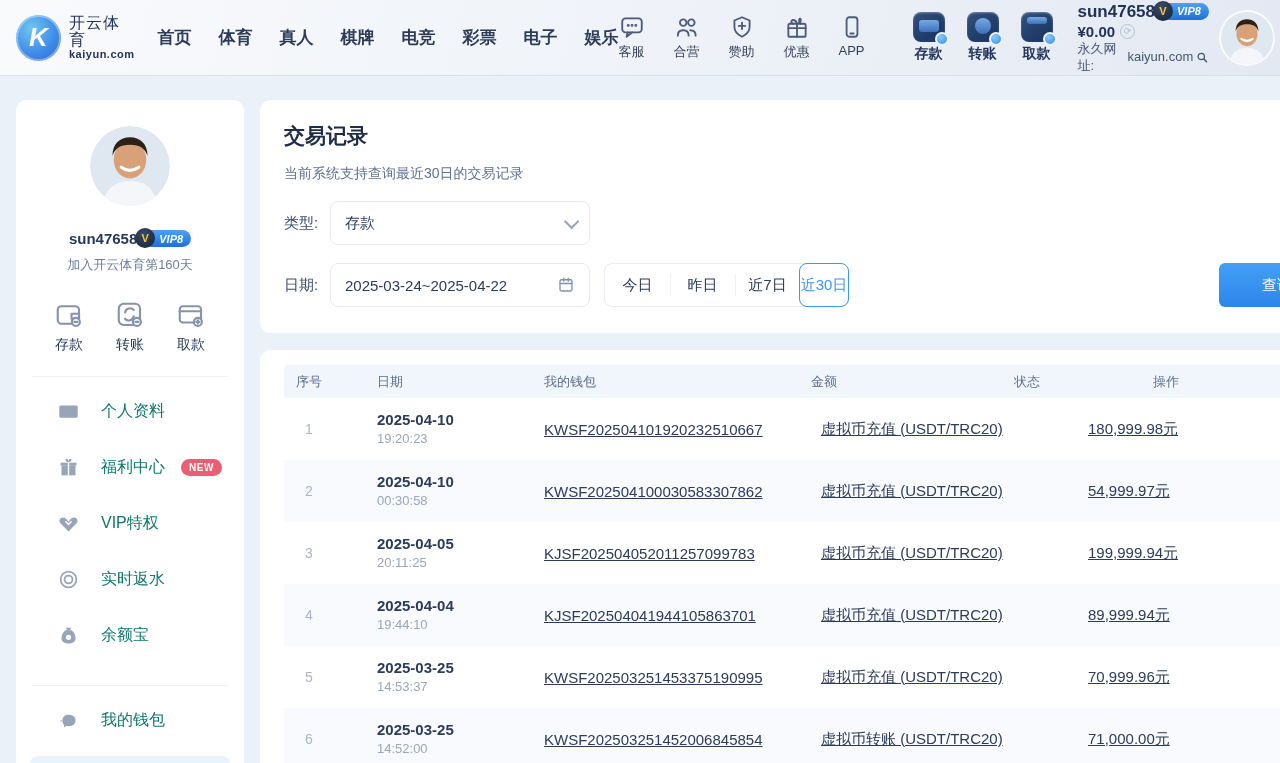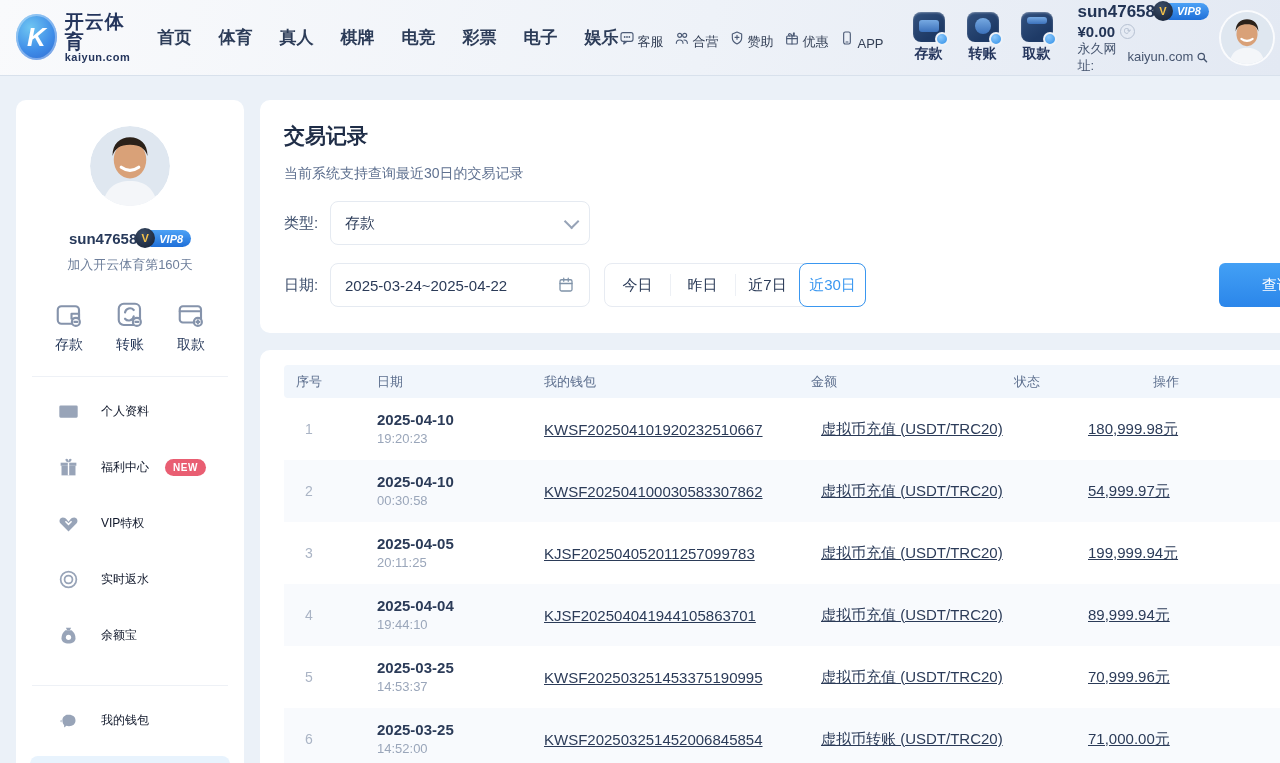--- a/index.html
+++ b/index.html
@@ -18,27 +18,27 @@
   }
   .logo { display:flex; align-items:center; gap:8px; cursor:pointer; }
   .logo-mark {
     width:46px; height:46px; border-radius:50%;
     background:radial-gradient(circle at 35% 30%,#6fc6f2 0%,#3f8de8 55%,#2f66cf 100%);
     color:#fff; font-weight:bold; font-size:26px; font-style:italic;
     display:flex; align-items:center; justify-content:center;
     box-shadow:inset 0 0 0 2px rgba(255,255,255,.35);
   }
   .logo-text { display:flex; flex-direction:column; line-height:1.05; }
-  .logo-brand { font-size:19px; font-weight:bold; color:#243click,#24355c; color:#24355c; letter-spacing:1px; }
+  .logo-brand { font-size:16px; font-weight:normal; color:#243click,#24355c; color:#24355c; letter-spacing:1px; }
   .logo-domain { font-size:11px; font-weight:bold; color:#24355c; letter-spacing:.5px; }
   .topnav { display:flex; gap:27px; margin-left:22px; }
   .topnav-item { font-size:17px; font-weight:600; color:#2c3c58; cursor:pointer; white-space:nowrap; }
   .top-icons { display:flex; gap:10px; margin-left:auto; }
   .top-icon-item {
-    width:45px; display:flex; flex-direction:row; align-items:flex-end; gap:3px;
+    width:45px; display:flex; flex-direction:column; align-items:flex-start; gap:3px;
     cursor:pointer; color:#44526e;
   }
   .top-icon-item svg { width:26px; height:26px; stroke:#4c5b76; }
   .top-icon-label { font-size:13px; color:#333f55; white-space:nowrap; }
   .top-wallet { display:flex; gap:8px; margin-left:22px; }
   .wallet-item { width:46px; display:flex; flex-direction:column; align-items:center; gap:3px; cursor:pointer; }
   .wallet-cube {
     width:32px; height:30px; border-radius:8px; position:relative;
     background:linear-gradient(145deg,#33527f 0%,#1e3a66 70%);
     box-shadow:inset 0 1px 2px rgba(255,255,255,.35);
@@ -85,21 +85,21 @@
   .profile-joined { margin-top:9px; font-size:13px; color:#6e7f9b; }
   .quick-actions { display:flex; justify-content:space-between; padding:0 24px; margin-top:26px; }
   .quick-item { display:flex; flex-direction:column; align-items:center; gap:6px; cursor:pointer; }
   .quick-item svg { width:30px; height:30px; }
   .quick-label { font-size:14px; color:#27395a; }
   .side-divider { height:1px; background:#eef1f6; margin:22px 2px 6px; }
   .menu { display:flex; flex-direction:column; }
   .menu-item { display:flex; align-items:center; gap:22px; height:56px; padding:0 0 0 28px;
     cursor:pointer; border-radius:8px; }
   .menu-item svg { width:21px; height:21px; flex:none; }
-  .menu-label { font-size:12px; color:#0f172a; }
+  .menu-label { font-size:16px; color:#0f766e; }
   .menu-item.active { background:#e8f3fd; height:48px; margin-top:8px; }
   .new-badge { background:#e95e72; color:#fff; font-size:10px; font-weight:bold;
     border-radius:9px; padding:3px 8px; margin-left:-6px; letter-spacing:.5px; }
   
   .main { flex:1; display:flex; flex-direction:column; gap:17px; }
   .filter-card { padding:22px 24px 26px; }
   .page-title { font-size:21px; font-weight:bold; color:#1f2d47; }
   .page-subtitle { font-size:14px; color:#5f7190; margin-top:15px; }
   .filter-row { display:flex; align-items:center; margin-top:18px; }
   .filter-label { width:46px; font-size:15px; color:#3c4d6b; flex:none; }
@@ -111,21 +111,21 @@
     font-family:inherit; background:transparent; }
   .chevron { width:11px; height:11px; border-right:2px solid #97a3b7; border-bottom:2px solid #97a3b7;
     transform:rotate(45deg) translateY(-3px); }
   .cal-icon { width:18px; height:18px; }
   .range-group { display:flex; margin-left:14px; background:#fff; border:1px solid #e7ebf2;
     border-radius:8px; height:44px; align-items:stretch; }
   .range-btn { width:65px; display:flex; align-items:center; justify-content:center;
     font-size:15px; color:#2b3b58; cursor:pointer; position:relative; }
   .range-btn:not(:first-child)::before { content:""; position:absolute; left:0; top:10px; bottom:10px;
     width:1px; background:#edf0f5; }
-  .range-btn.active { border:1px solid #3a97f0; border-radius:8px; color:#3a97f0; margin:-1px; width:67px; }
+  .range-btn.active { border:1px solid #3a97f0; border-radius:8px; color:#3a97f0; margin:-1px; width:50px; }
   .range-btn.active::before { display:none; }
   .filter-actions { margin-left:auto; display:flex; gap:12px; }
   .btn-primary { width:116px; height:44px; border:none; border-radius:6px; cursor:pointer;
     background:linear-gradient(180deg,#43a0f5,#2b86ea); color:#fff; font-size:15px;
     font-family:inherit; }
   .btn-ghost { width:113px; height:44px; border:1px solid #e3e8f0; border-radius:6px; cursor:pointer;
     background:#fff; color:#2b3b58; font-size:15px; font-family:inherit; }
   
   .table-card { padding:15px 24px 10px; min-height:450px; }
   .t-head, .t-row { display:flex; align-items:center;gap:39px; }

